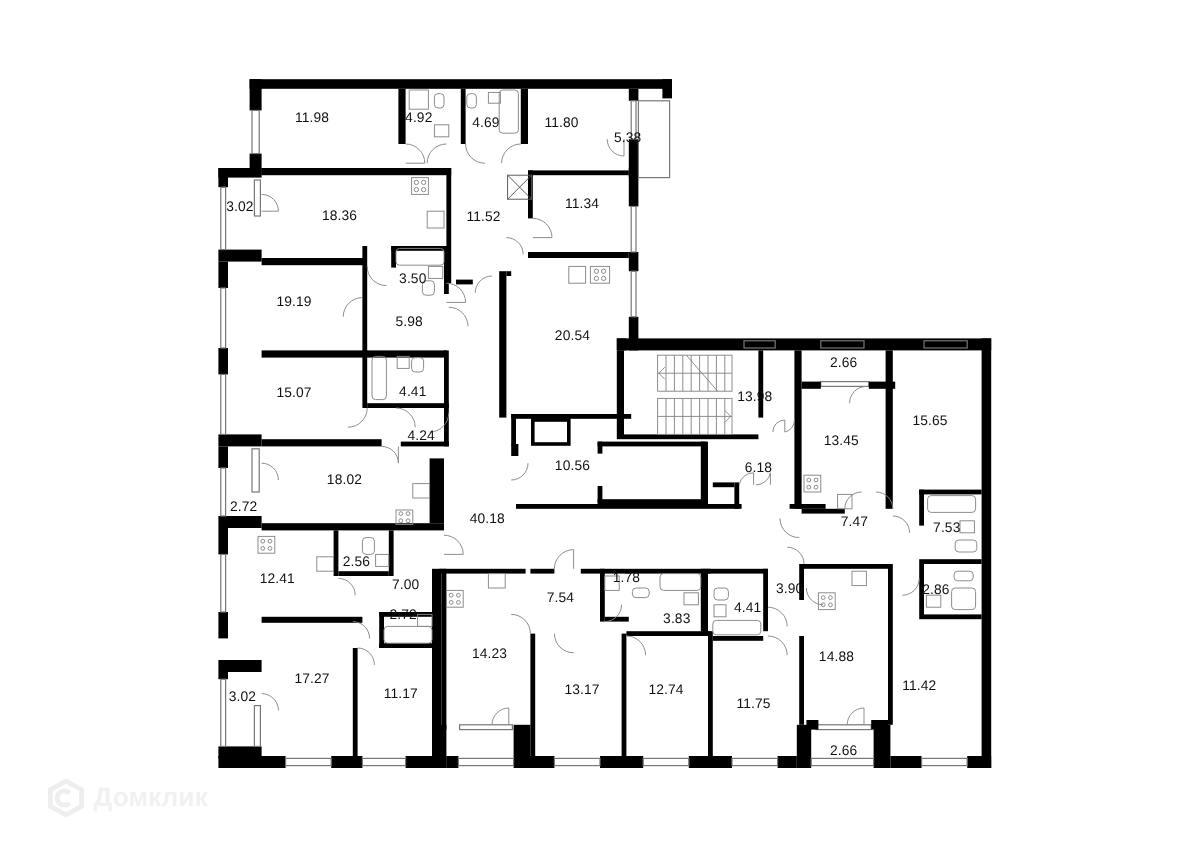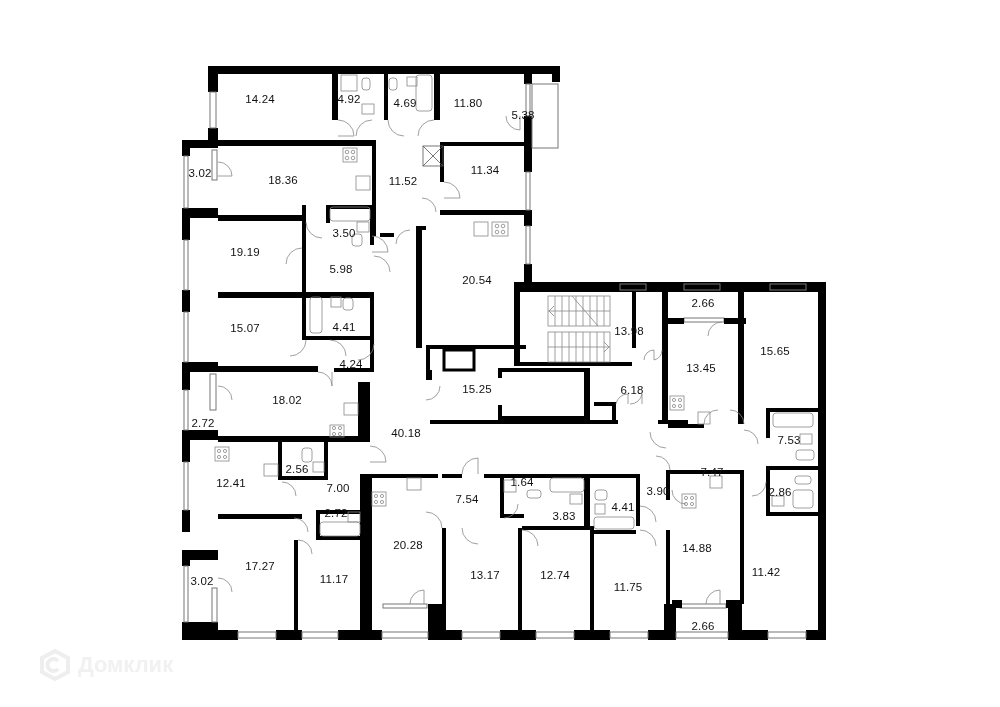--- a/index.html
+++ b/index.html
@@ -350,58 +350,58 @@
       <circle cx="686" cy="504" r="1.6"></circle>
       <circle cx="692" cy="504" r="1.6"></circle>
 
     <rect x="795" y="476" width="16" height="8" rx="3"></rect>
       <rect x="793" y="490" width="20" height="18" rx="3"></rect>
       <rect x="772" y="496" width="12" height="10"></rect>
   </g>
 </svg>
 
 <div id="labels">
-  <span class="lbl" style="left:260px;top:99px">14.24</span>
+  <span class="lbl" style="left:260px;top:99px">11.98</span>
   <span class="lbl" style="left:349px;top:99px">4.92</span>
   <span class="lbl" style="left:405px;top:103px">4.69</span>
   <span class="lbl" style="left:468px;top:103px">11.80</span>
   <span class="lbl" style="left:523px;top:115px">5.38</span>
   <span class="lbl" style="left:200px;top:173px">3.02</span>
   <span class="lbl" style="left:283px;top:180px">18.36</span>
   <span class="lbl" style="left:403px;top:181px">11.52</span>
   <span class="lbl" style="left:485px;top:170px">11.34</span>
   <span class="lbl" style="left:344px;top:233px">3.50</span>
   <span class="lbl" style="left:245px;top:252px">19.19</span>
   <span class="lbl" style="left:341px;top:269px">5.98</span>
   <span class="lbl" style="left:477px;top:280px">20.54</span>
   <span class="lbl" style="left:245px;top:328px">15.07</span>
   <span class="lbl" style="left:344px;top:327px">4.41</span>
   <span class="lbl" style="left:351px;top:364px">4.24</span>
   <span class="lbl" style="left:629px;top:331px">13.98</span>
   <span class="lbl" style="left:703px;top:303px">2.66</span>
   <span class="lbl" style="left:701px;top:368px">13.45</span>
   <span class="lbl" style="left:775px;top:351px">15.65</span>
-  <span class="lbl" style="left:477px;top:389px">15.25</span>
+  <span class="lbl" style="left:477px;top:389px">10.56</span>
   <span class="lbl" style="left:632px;top:390px">6.18</span>
   <span class="lbl" style="left:287px;top:400px">18.02</span>
   <span class="lbl" style="left:203px;top:423px">2.72</span>
   <span class="lbl" style="left:406px;top:433px">40.18</span>
-  <span class="lbl" style="left:712px;top:472px">7.47</span>
+  <span class="lbl" style="left:712px;top:435px">7.47</span>
   <span class="lbl" style="left:789px;top:440px">7.53</span>
   <span class="lbl" style="left:231px;top:483px">12.41</span>
   <span class="lbl" style="left:297px;top:469px">2.56</span>
   <span class="lbl" style="left:338px;top:488px">7.00</span>
   <span class="lbl" style="left:467px;top:499px">7.54</span>
-  <span class="lbl" style="left:522px;top:482px">1.64</span>
+  <span class="lbl" style="left:522px;top:482px">1.78</span>
   <span class="lbl" style="left:658px;top:491px">3.90</span>
   <span class="lbl" style="left:780px;top:492px">2.86</span>
   <span class="lbl" style="left:564px;top:516px">3.83</span>
   <span class="lbl" style="left:623px;top:507px">4.41</span>
   <span class="lbl" style="left:336px;top:513px">2.72</span>
-  <span class="lbl" style="left:408px;top:545px">20.28</span>
+  <span class="lbl" style="left:408px;top:545px">14.23</span>
   <span class="lbl" style="left:260px;top:566px">17.27</span>
   <span class="lbl" style="left:697px;top:548px">14.88</span>
   <span class="lbl" style="left:202px;top:581px">3.02</span>
   <span class="lbl" style="left:334px;top:579px">11.17</span>
   <span class="lbl" style="left:485px;top:575px">13.17</span>
   <span class="lbl" style="left:555px;top:575px">12.74</span>
   <span class="lbl" style="left:766px;top:572px">11.42</span>
   <span class="lbl" style="left:628px;top:587px">11.75</span>
   <span class="lbl" style="left:703px;top:626px">2.66</span>
 </div>

